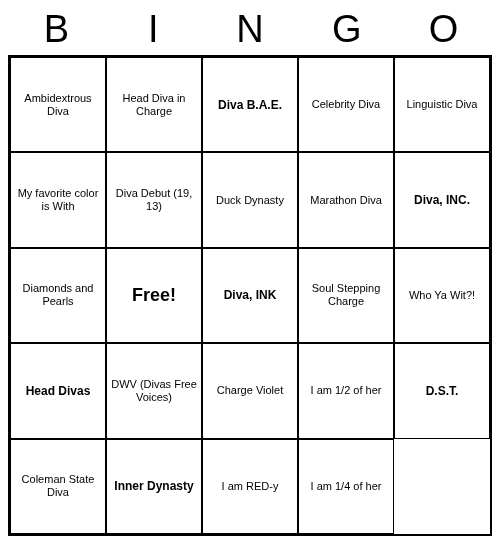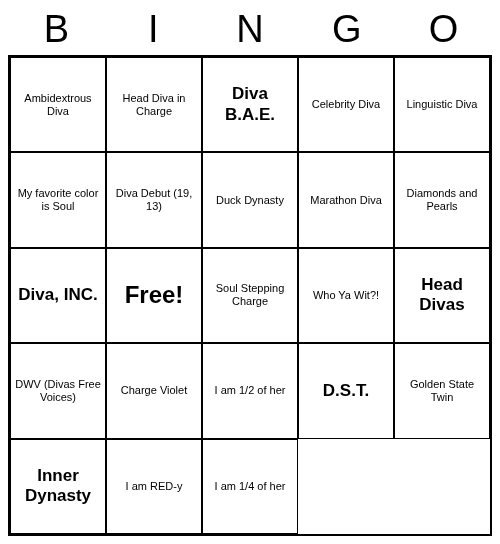--- a/index.html
+++ b/index.html
@@ -51,57 +51,58 @@
       justify-content: center;
       text-align: center;
       padding: 3px;
       font-size: 11px;
       line-height: 1.2;
       min-height: 88px;
       color: #000;
     }
 
     .bingo-cell.large-text {
-      font-size: 17px;
+      font-size: 12px;
       font-weight: bold;
     }
 
     .bingo-cell.free {
-      font-size: 24px;
+      font-size: 18px;
       font-weight: bold;
     }
   </style>
 </head>
 <body>
 
 <div class="bingo-title">
   <span class="bingo-letter">B</span>
   <span class="bingo-letter">I</span>
   <span class="bingo-letter">N</span>
   <span class="bingo-letter">G</span>
   <span class="bingo-letter">O</span>
 </div>
 
 <div class="bingo-grid" id="bingo-grid">
 <div class="bingo-cell">Ambidextrous Diva</div>
     <div class="bingo-cell">Head Diva in Charge</div>
     <div class="bingo-cell large-text">Diva B.A.E.</div>
     <div class="bingo-cell">Celebrity Diva</div>
     <div class="bingo-cell">Linguistic Diva</div>
-    <div class="bingo-cell">My favorite color is Soul</div>
+    <div class="bingo-cell">My favorite color is With</div>
     <div class="bingo-cell">Diva Debut (19, 13)</div>
     <div class="bingo-cell">Duck Dynasty</div>
     <div class="bingo-cell">Marathon Diva</div>
+    <div class="bingo-cell large-text">Diva, INC.</div>
     <div class="bingo-cell">Diamonds and Pearls</div>
-    <div class="bingo-cell large-text">Diva, INC.</div>
     <div class="bingo-cell free">Free!</div>
+    <div class="bingo-cell large-text">Diva, INK</div>
     <div class="bingo-cell">Soul Stepping Charge</div>
     <div class="bingo-cell">Who Ya Wit?!</div>
     <div class="bingo-cell large-text">Head Divas</div>
     <div class="bingo-cell">DWV (Divas Free Voices)</div>
     <div class="bingo-cell">Charge Violet</div>
     <div class="bingo-cell">I am 1/2 of her</div>
     <div class="bingo-cell large-text">D.S.T.</div>
-    <div class="bingo-cell">Golden State Twin</div>
+    <div class="bingo-cell">Coleman State Diva</div>
     <div class="bingo-cell large-text">Inner Dynasty</div>
     <div class="bingo-cell">I am RED-y</div>
     <div class="bingo-cell">I am 1/4 of her</div>
   </div>
 
 </body></html>

